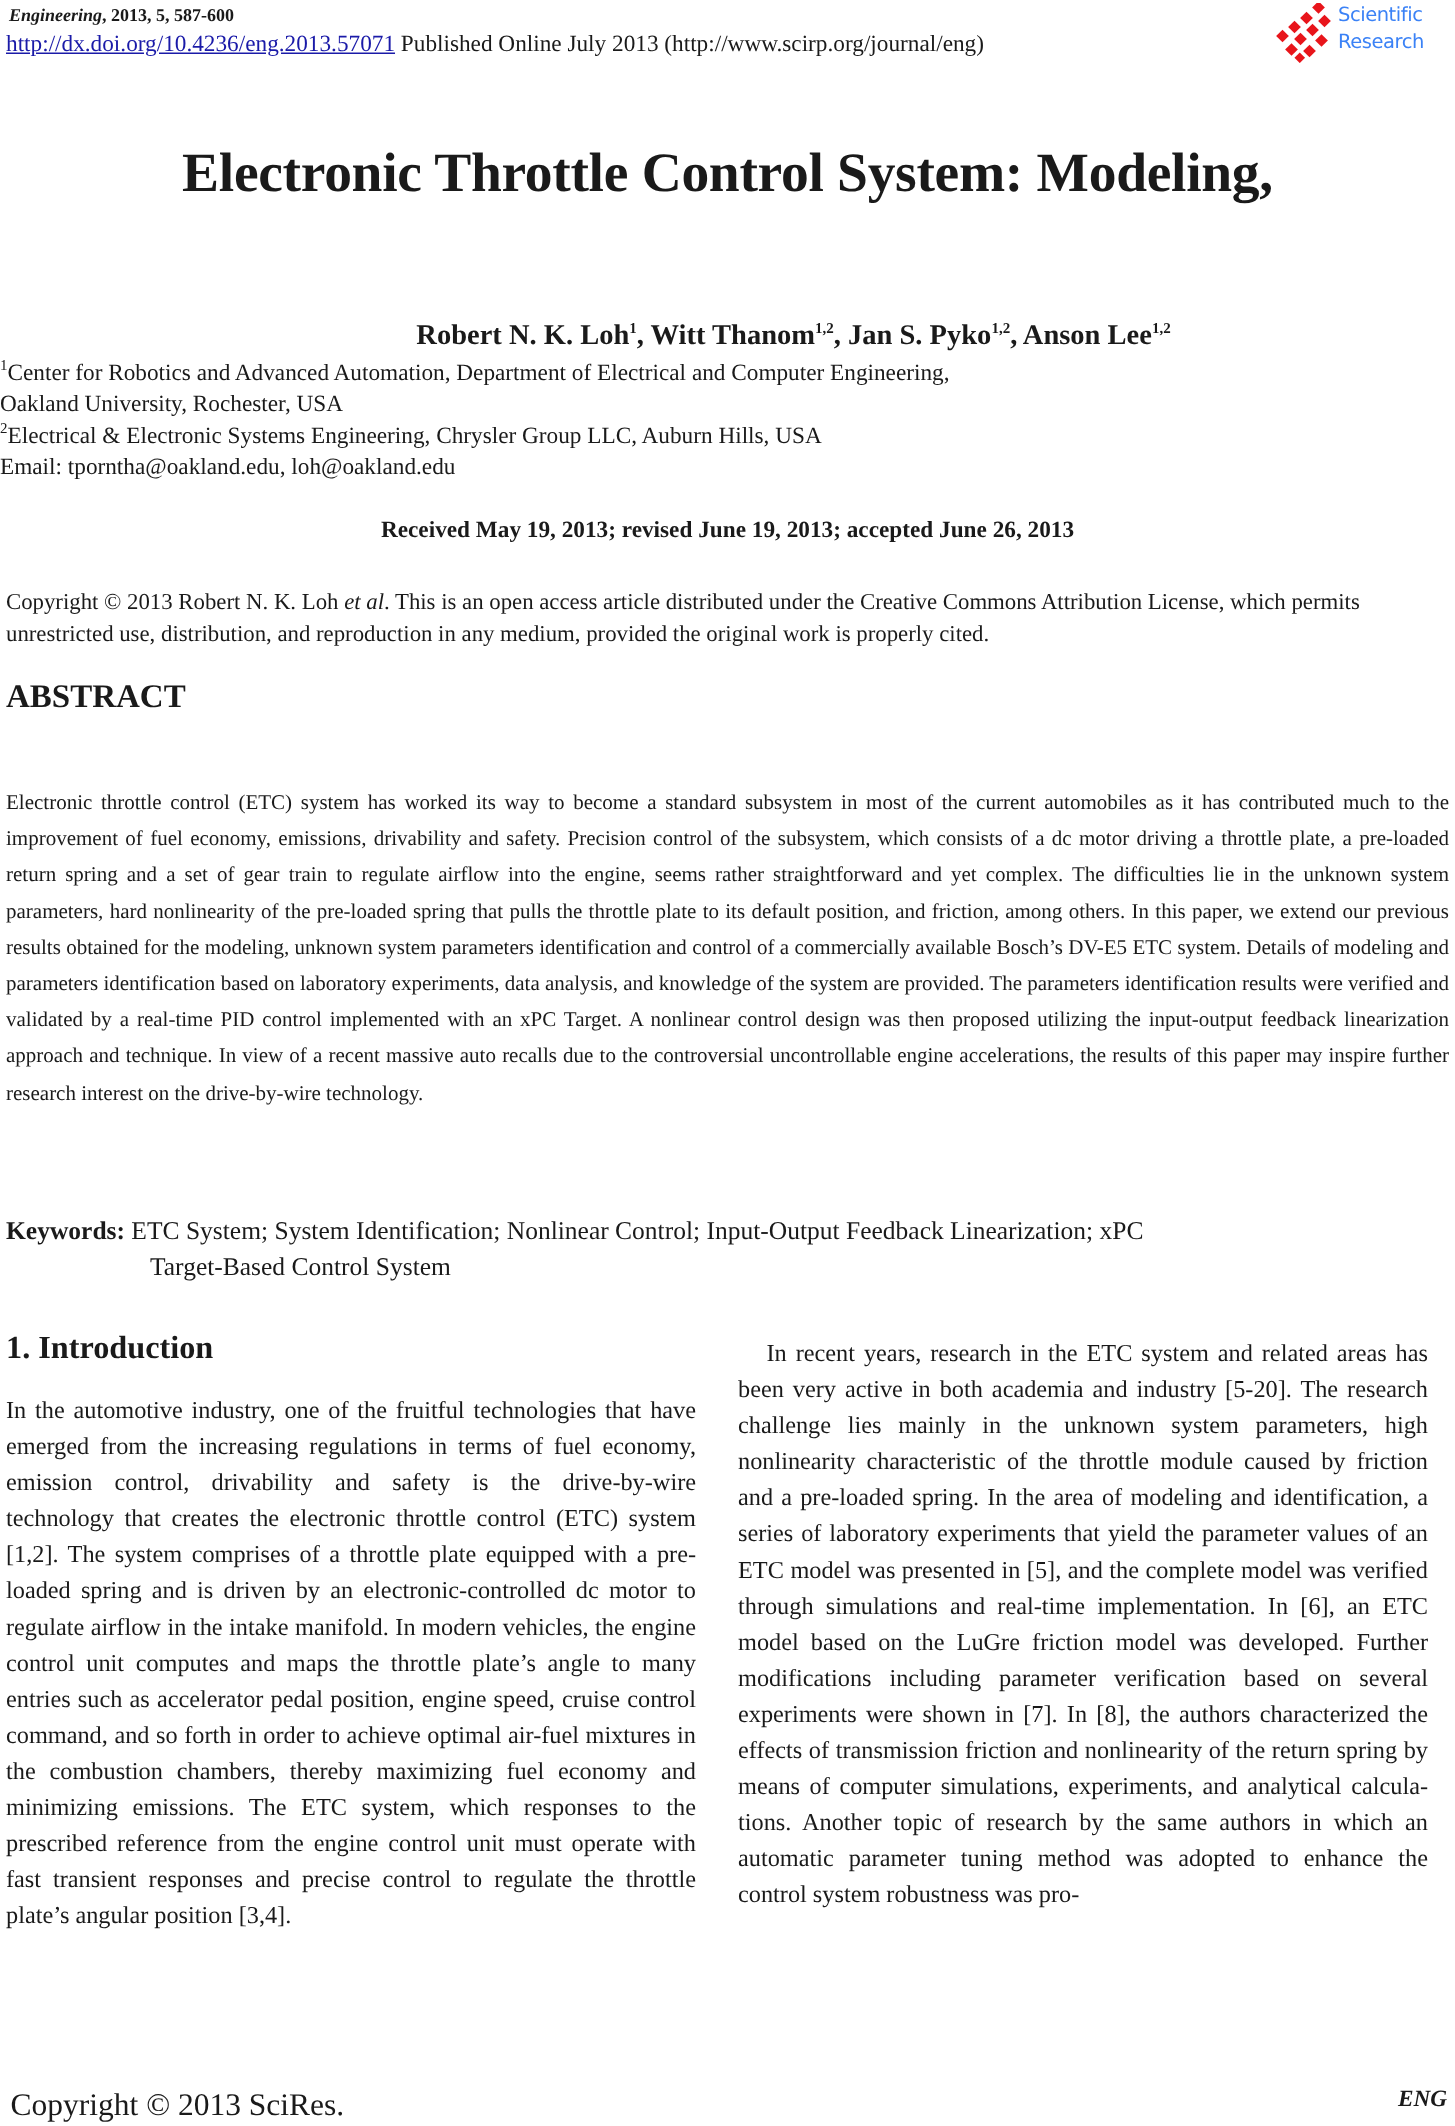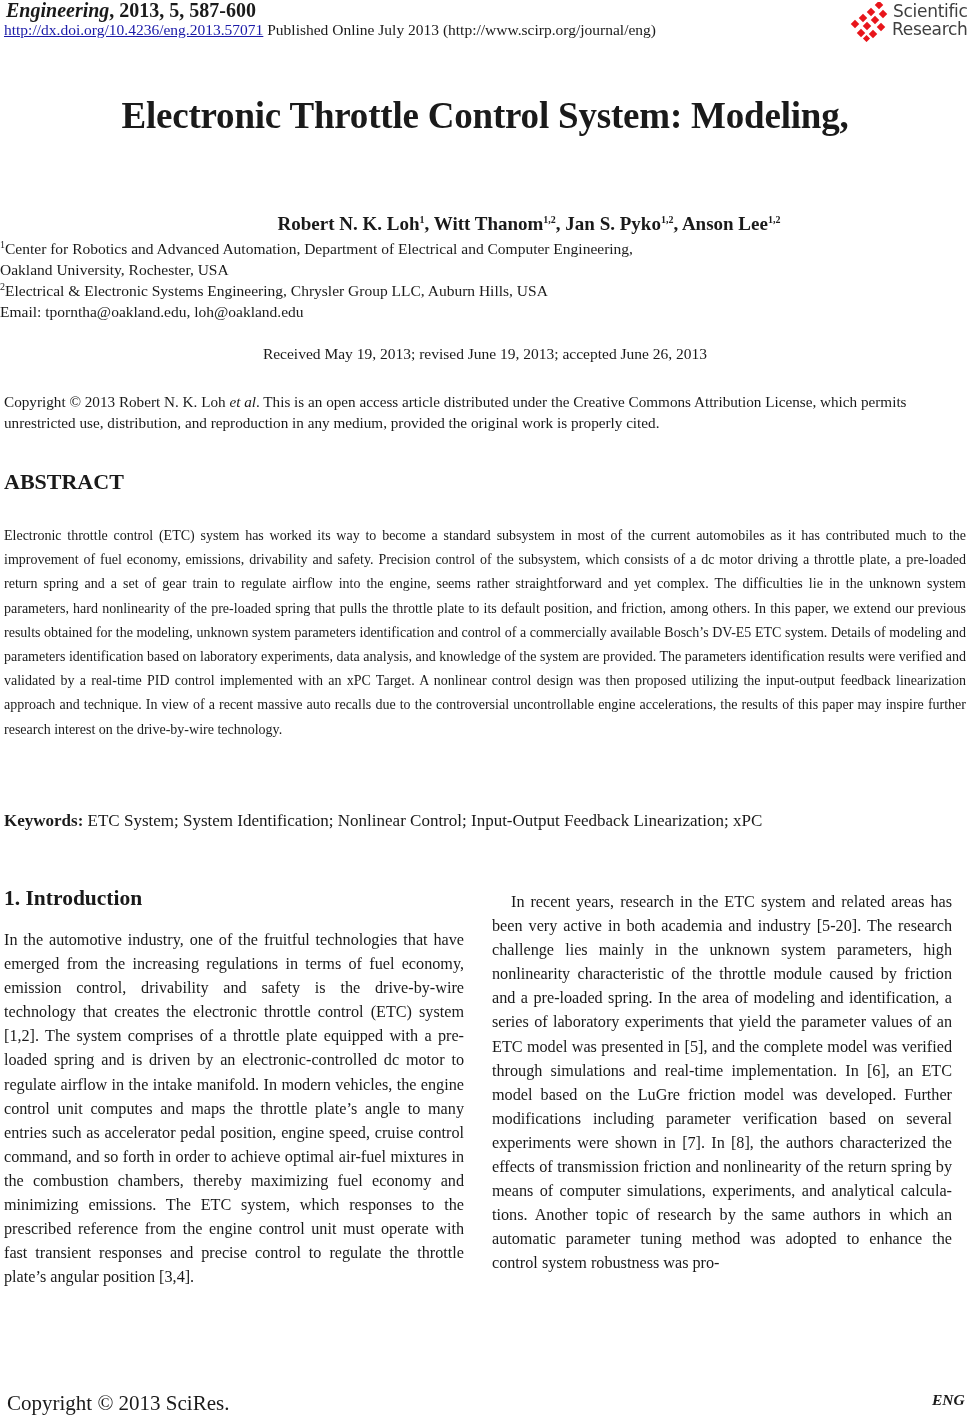--- a/index.html
+++ b/index.html
@@ -1,33 +1,33 @@
 <!DOCTYPE html>
 <html><head>
 <meta charset="utf-8">
 <style>
   html, body { margin:0; padding:0; background:#ffffff; }
   body { width:970px; height:1417px; position:relative; overflow:hidden;
          font-family:"Liberation Serif", serif; color:#1a1a1a; }
   .abs { position:absolute; }
-  .hdr-journal { left:6px; top:0px; font-size:20px; font-weight:bold; line-height:20px;text-align:center; }
+  .hdr-journal { left:6px; top:0px; font-size:12px; font-weight:bold; line-height:20px;text-align:center; }
   .hdr-journal i { font-style:italic; }
   .hdr-doi { left:4px; top:20px; font-size:15.5px; line-height:20px; white-space:nowrap; }
   .hdr-doi a { color:#1a1aa8; text-decoration:underline; }
   .logo { left:850px; top:2px; width:120px; height:42px; }
   .logo-text { position:absolute; left:42px; top:0px; font-family:"DejaVu Sans", sans-serif;
-               font-size:17px; line-height:18px; color:#404040; letter-spacing:-0.3px;text-align:right; }
+               font-size:13px; line-height:18px; color:#3b82f6; letter-spacing:-0.3px; }
   .title { left:0; width:970px; top:93px; text-align:center; font-size:37px; font-weight:bold;
            line-height:45px; letter-spacing:-0.2px; }
   .authors { left:0; width:970px; top:212px; text-align:center; font-size:19px; font-weight:bold; line-height:24px;padding-left:44px; }
   .affil { left:0; width:970px; font-size:15.5px; line-height:21px; }
   sup { font-size:10px; vertical-align:super; line-height:0; }
-  .received { left:0; width:970px; top:345px; text-align:center; font-size:15.5px; }
+  .received { left:0; width:970px; top:345px; text-align:center; font-size:15.5px;font-weight:bold; }
   .copyright { left:4px; width:964px; top:391px; font-size:15.2px; line-height:21px; }
-  .abstract-h { left:4px; top:469px; font-size:22px; font-weight:bold; }
+  .abstract-h { left:4px; top:451px; font-size:22px; font-weight:bold; }
   .abstract { left:4px; width:962px; top:524px; font-size:14px; line-height:24.2px; text-align:justify; }
   .keywords { left:4px; top:809px; font-size:17px; line-height:24px; }
   .keywords b { font-weight:bold; }
   .kw2 { padding-left:96px; }
   .sec-h { left:4px; top:886px; font-size:21.5px; font-weight:bold;text-align:center; }
   .col { font-size:16.2px; line-height:24.1px; text-align:justify; width:460px; }
   .col p { margin:0; }
   .colL { left:4px; top:928px; }
   .colR { left:492px; top:890px; }
   .colR p { text-indent:19px; }
@@ -80,20 +80,21 @@
 
 <div class="abs received">Received May 19, 2013; revised June 19, 2013; accepted June 26, 2013</div>
 
 <div class="abs copyright"><span>Copyright © 2013 Robert N. K. Loh </span><i>et al</i><span>. This is an open access article distributed under the Creative Commons Attribution License, which permits unrestricted use, distribution, and reproduction in any medium, provided the original work is properly cited.</span></div>
 
 <div class="abs abstract-h">ABSTRACT</div>
 <div class="abs abstract">Electronic throttle control (ETC) system has worked its way to become a standard subsystem in most of the current automobiles as it has contributed much to the improvement of fuel economy, emissions, drivability and safety. Precision control of the subsystem, which consists of a dc motor driving a throttle plate, a pre-loaded return spring and a set of gear train to regulate airflow into the engine, seems rather straightforward and yet complex. The difficulties lie in the unknown system parameters, hard nonlinearity of the pre-loaded spring that pulls the throttle plate to its default position, and friction, among others. In this paper, we extend our previous results obtained for the modeling, unknown system parameters identification and control of a commercially available Bosch’s DV-E5 ETC system. Details of modeling and parameters identification based on laboratory experiments, data analysis, and knowledge of the system are provided. The parameters identification results were verified and validated by a real-time PID control implemented with an xPC Target. A nonlinear control design was then proposed utilizing the input-output feedback linearization approach and technique. In view of a recent massive auto recalls due to the controversial uncontrollable engine accelerations, the re­sults of this paper may inspire further research interest on the drive-by-wire technology.</div>
 
 <div class="abs keywords">
   <div><b>Keywords:</b><span> ETC System; System Identification; Nonlinear Control; Input-Output Feedback Linearization; xPC</span></div>
+  <div class="kw2">Target-Based Control System</div>
 </div>
 
 <div class="abs sec-h">1. Introduction</div>
 
 <div class="abs col colL">
   <p>In the automotive industry, one of the fruitful technolo­gies that have emerged from the increasing regulations in terms of fuel economy, emission control, drivability and safety is the drive-by-wire technology that creates the electronic throttle control (ETC) system [1,2]. The sys­tem comprises of a throttle plate equipped with a pre­loaded spring and is driven by an electronic-controlled dc motor to regulate airflow in the intake manifold. In mod­ern vehicles, the engine control unit computes and maps the throttle plate’s angle to many entries such as accel­erator pedal position, engine speed, cruise control com­mand, and so forth in order to achieve optimal air-fuel mixtures in the combustion chambers, thereby maximiz­ing fuel economy and minimizing emissions. The ETC system, which responses to the prescribed reference from the engine control unit must operate with fast transient responses and precise control to regulate the throttle plate’s angular position [3,4].</p>
 </div>
 <div class="abs col colR">
   <p>In recent years, research in the ETC system and related areas has been very active in both academia and industry [5-20]. The research challenge lies mainly in the un­known system parameters, high nonlinearity characteris­tic of the throttle module caused by friction and a pre-loaded spring. In the area of modeling and identifica­tion, a series of laboratory experiments that yield the parameter values of an ETC model was presented in [5], and the complete model was verified through simulations and real-time implementation. In [6], an ETC model based on the LuGre friction model was developed. Fur­ther modifications including parameter verification based on several experiments were shown in [7]. In [8], the authors characterized the effects of transmission friction and nonlinearity of the return spring by means of com­puter simulations, experiments, and analytical calcula­tions. Another topic of research by the same authors in which an automatic parameter tuning method was adop­ted to enhance the control system robustness was pro-</p>
 </div>

